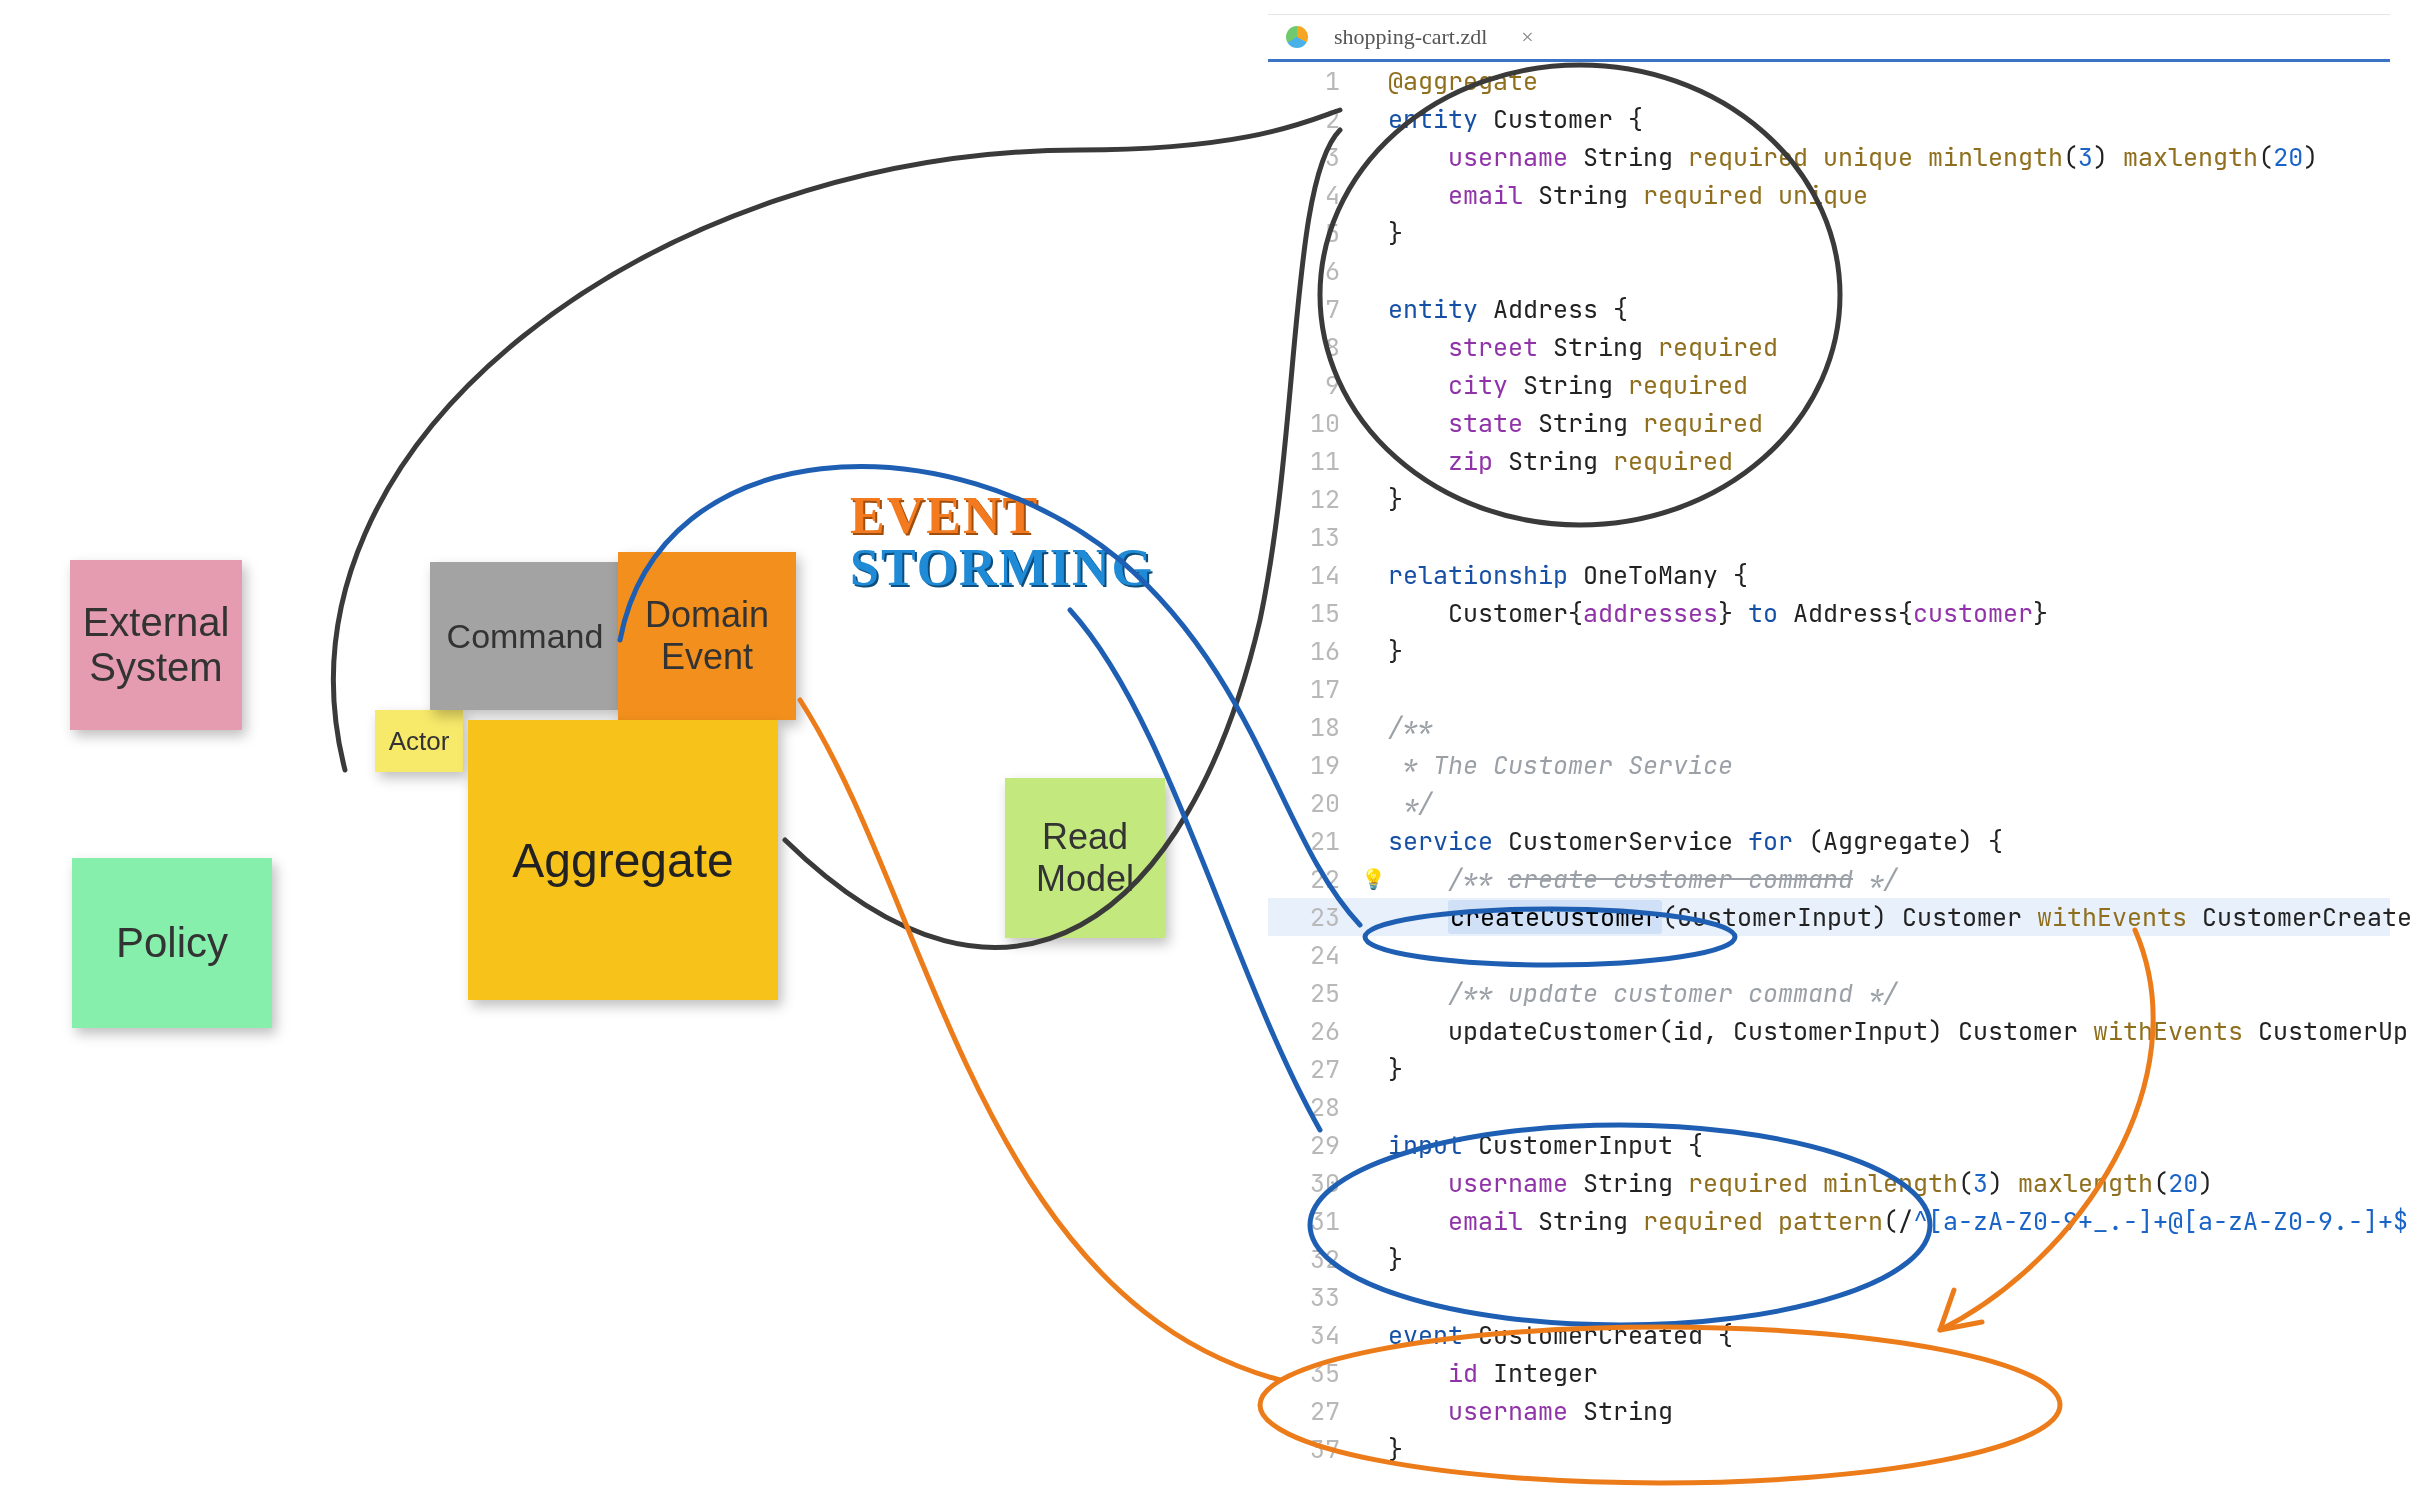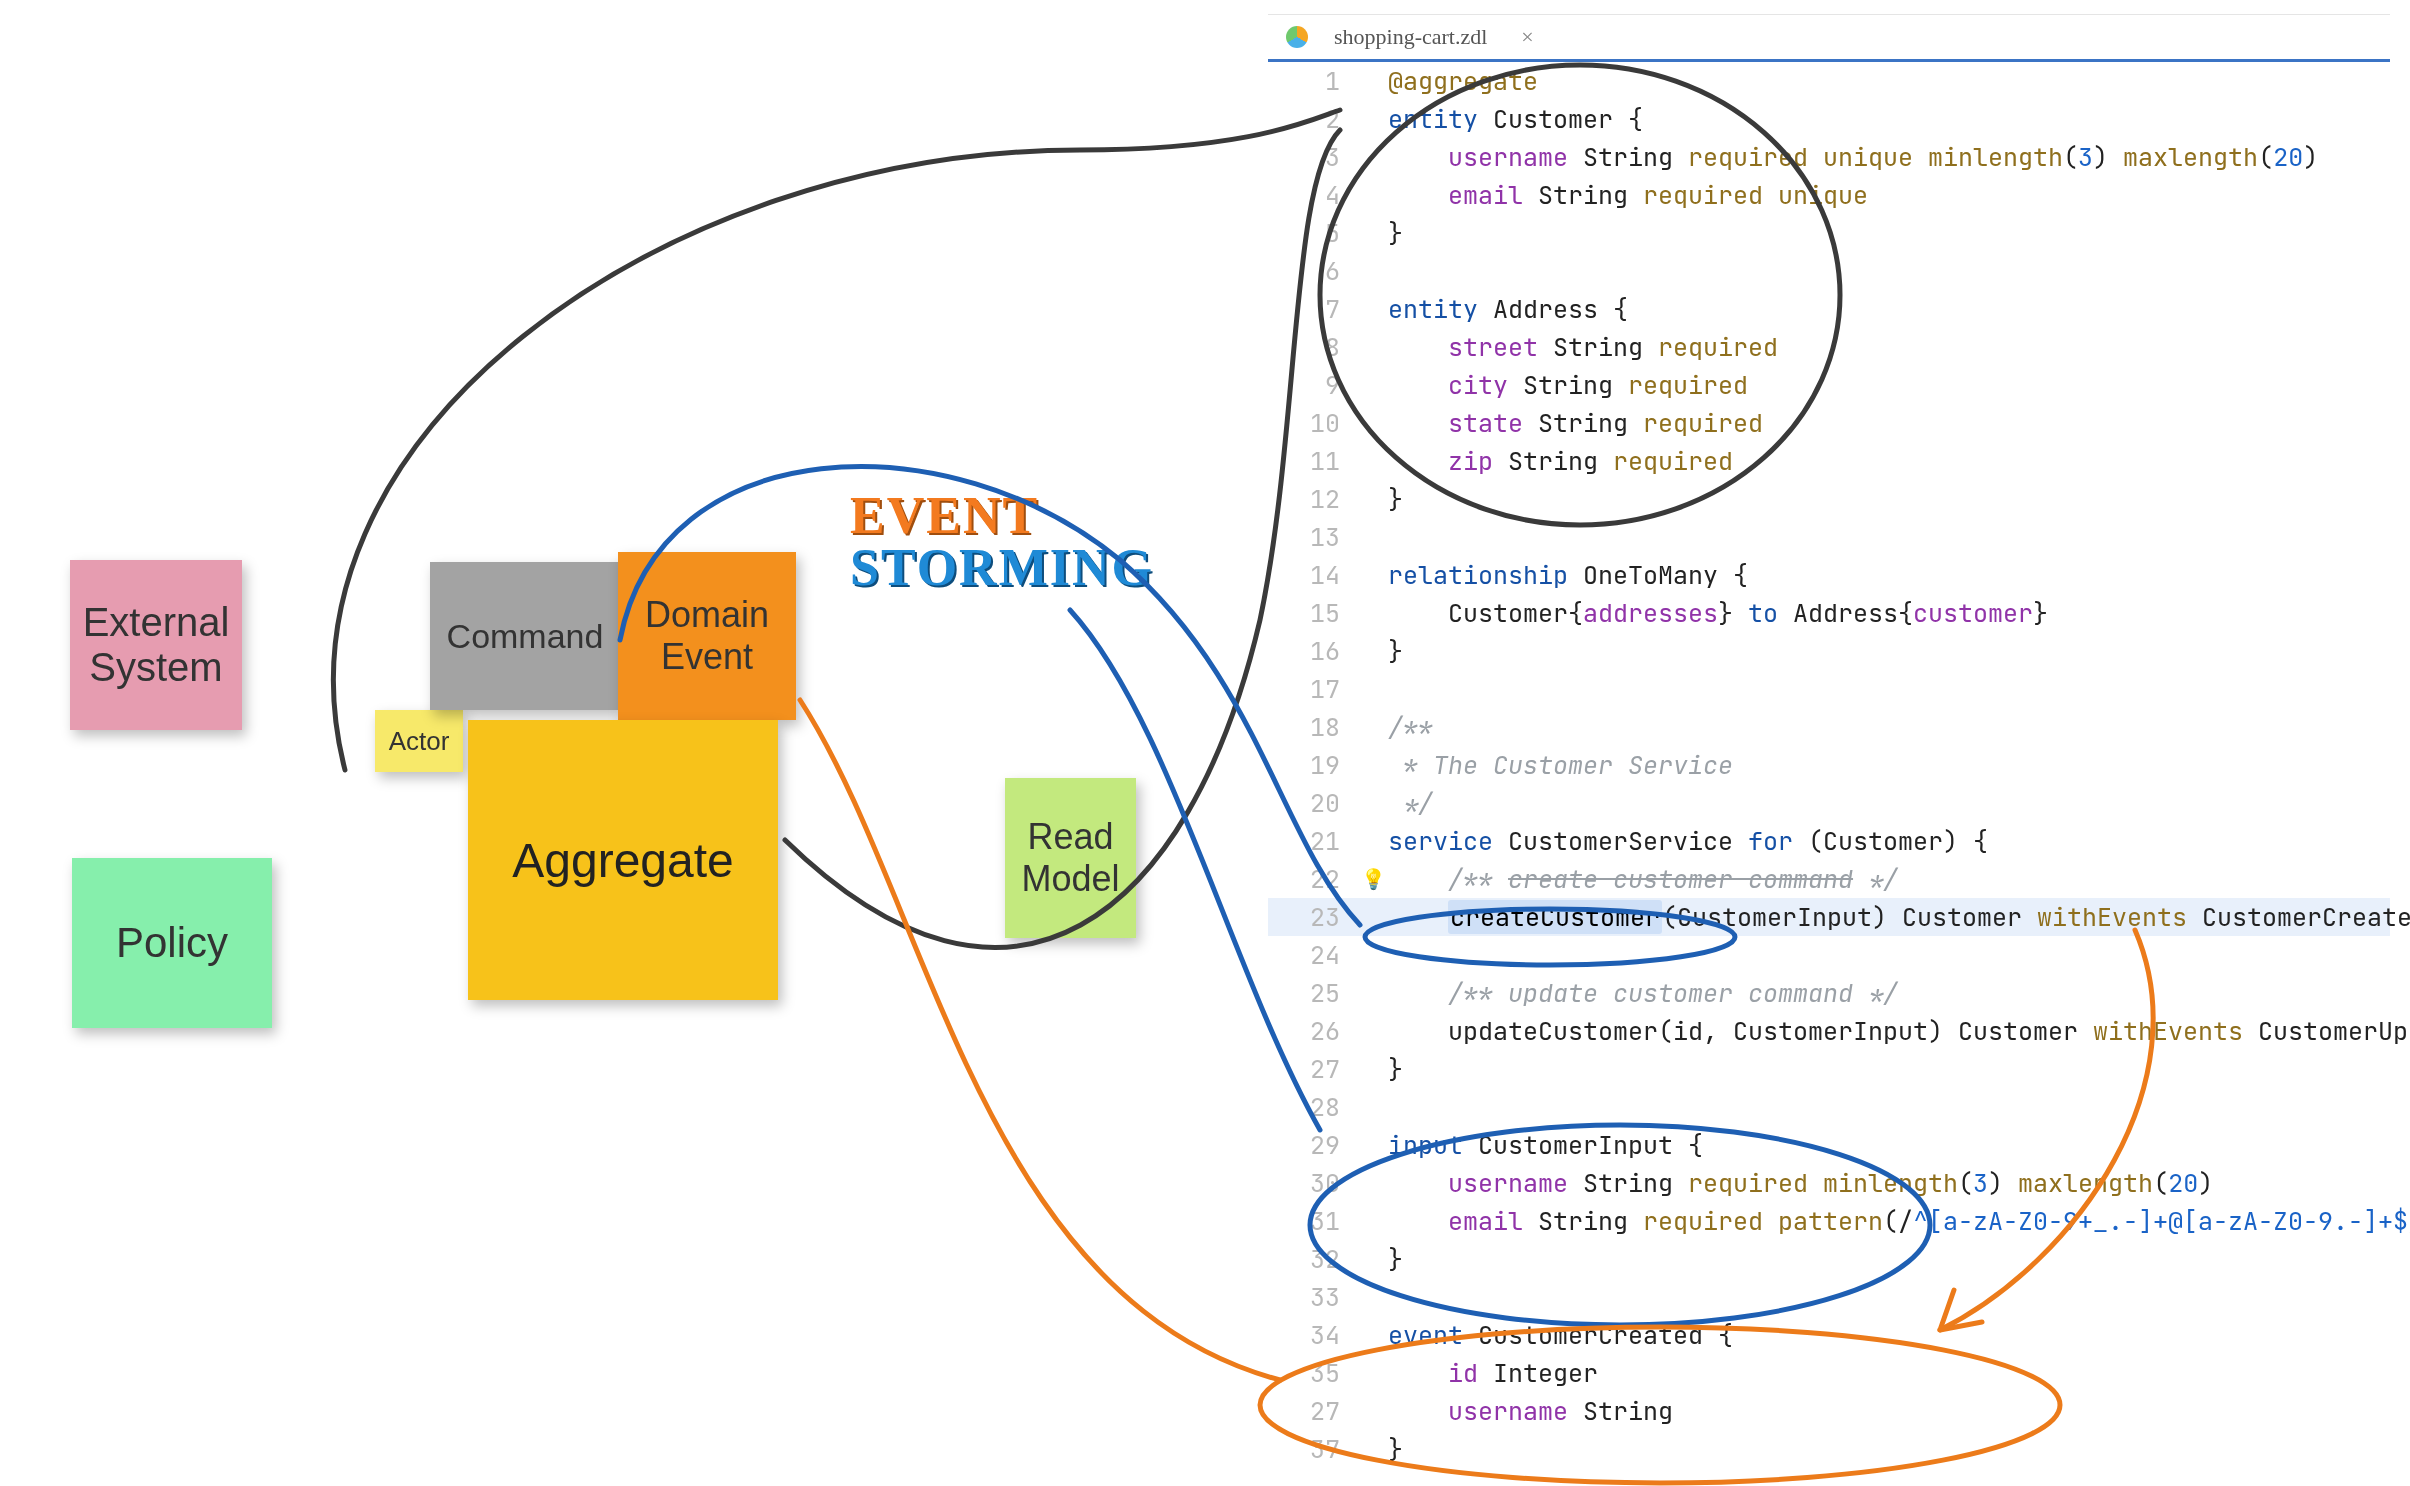--- a/index.html
+++ b/index.html
@@ -60,21 +60,21 @@
 <div class="sticky blue" style="left:430px; top:562px; width:190px;height:148px;font-size:34px;">
       <span>Command</span>
     </div>
 <div class="sticky orange" style="left:618px; top:552px; width:178px;height:168px;font-size:36px;align-items:center;">
       <span>Domain
 Event</span>
     </div>
 <div class="sticky yellow-lg" style="left:468px; top:720px; width:310px;height:280px;font-size:48px;color:#222;">
       <span>Aggregate</span>
     </div>
-<div class="sticky green" style="left:1005px; top:778px; width:131px;height:160px;font-size:36px;">
+<div class="sticky green" style="left:1005px; top:778px; width:160px;height:160px;font-size:36px;">
       <span>Read
 Model</span>
     </div>
 
 <div class="es-wrap">
   <div class="es-event">EVENT</div>
   <div class="es-storm">STORMING</div>
 </div>
 
 <div class="editor">
@@ -180,21 +180,21 @@
           <div class="src"><span class="c"> * The Customer Service</span></div>
         </div>
         <div class="row">
           <div class="gut">20</div>
           <div class="bulb"></div>
           <div class="src"><span class="c"> */</span></div>
         </div>
         <div class="row">
           <div class="gut">21</div>
           <div class="bulb"></div>
-          <div class="src"><span class="k">service </span><span class="i">CustomerService </span><span class="k">for </span><span class="i">(Customer) {</span></div>
+          <div class="src"><span class="k">service </span><span class="i">CustomerService </span><span class="k">for </span><span class="i">(Aggregate) {</span></div>
         </div>
         <div class="row">
           <div class="gut">22</div>
           <div class="bulb">💡</div>
           <div class="src"><span>    </span><span class="c">/** </span><span class="c strike">create customer command</span><span class="c"> */</span></div>
         </div>
         <div class="row hl">
           <div class="gut">23</div>
           <div class="bulb"></div>
           <div class="src"><span>    </span><span class="sel">createCustomer</span><span class="i">(CustomerInput) Customer </span><span class="a">withEvents </span><span class="i">CustomerCreated</span></div>

